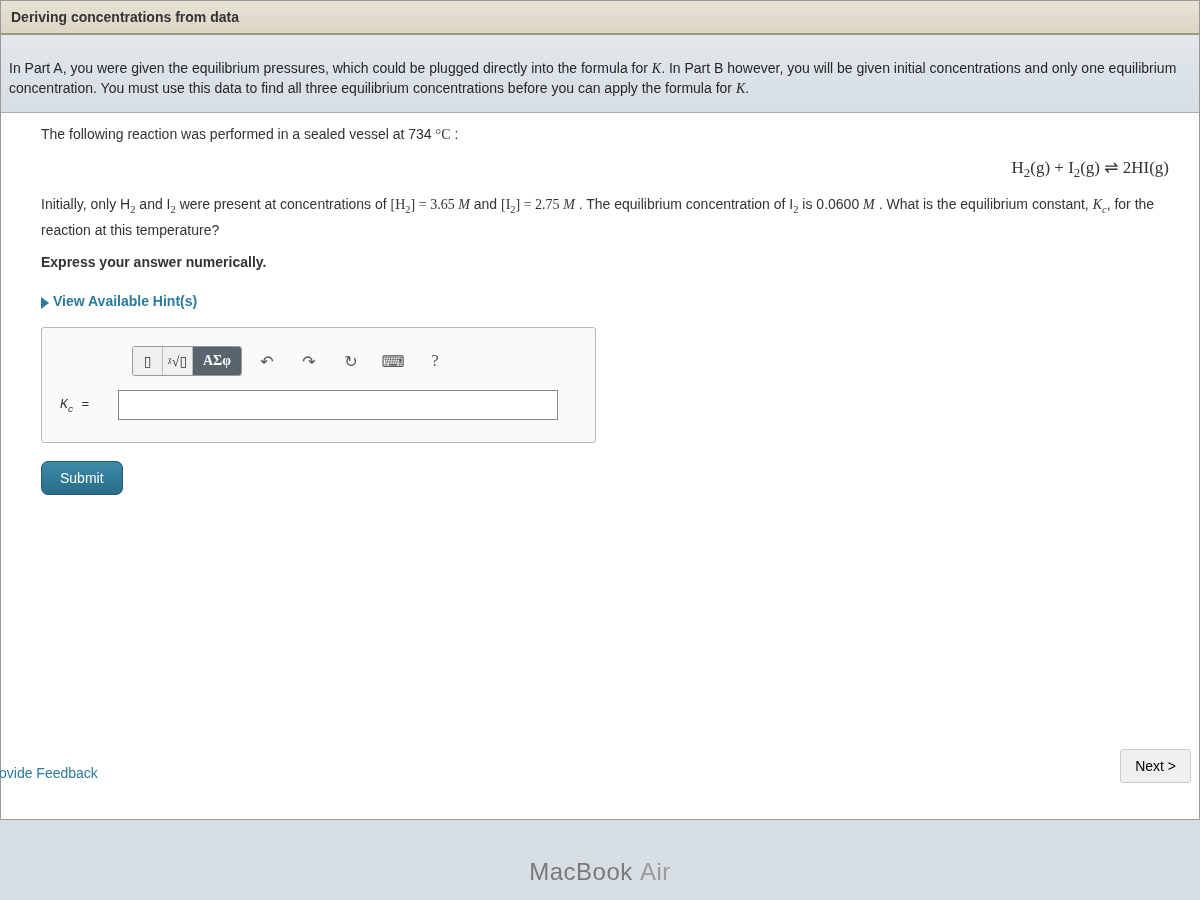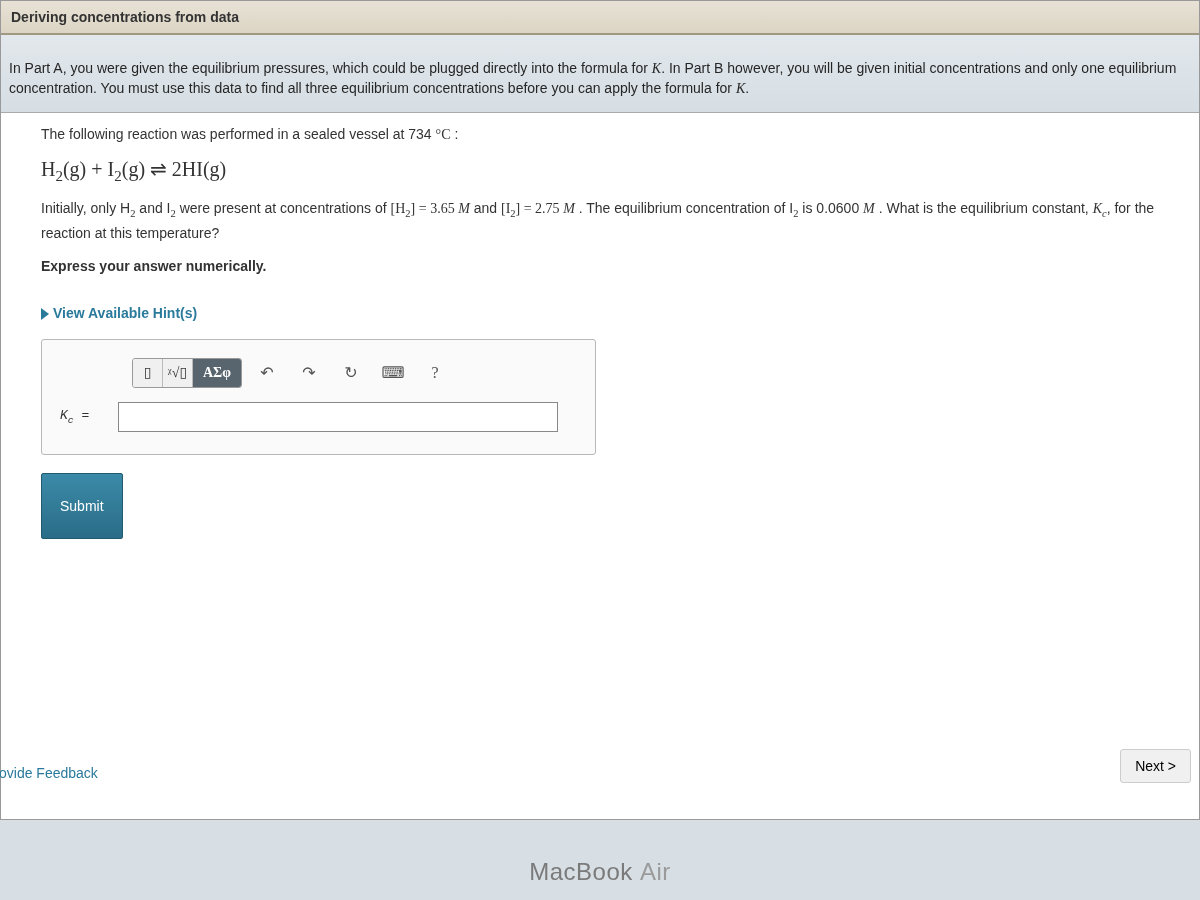--- a/index.html
+++ b/index.html
@@ -77,41 +77,41 @@
     }
     .part-body {
       margin: 10px 30px 20px 40px;
     }
     .question-text {
       font-size: 14px;
       line-height: 1.6;
       margin-bottom: 10px;
     }
     .equation-line {
-      text-align: left;
-      font-family: "Times New Roman", serif;
-      font-size: 20px;
+      text-align: right;
+      font-family: "Times New Roman", serif;
+      font-size: 17px;
       margin: 10px 0 12px 0;
     }
     .serif {
       font-family: "Times New Roman", serif;
     }
     .sub {
       vertical-align: sub;
       font-size: 0.75em;
     }
     .instruction {
       font-weight: bold;
       margin-top: 6px;
     }
     .hints-link {
       color: #2a7a9c;
       font-weight: bold;
       cursor: pointer;
-      margin: 18px 0 18px 0;
+      margin: 10px 0 18px 0;
       display: inline-block;
     }
     .answer-area {
       border: 1px solid #b8b8b8;
       border-radius: 3px;
       background: #fafafa;
       padding: 18px 18px 22px 18px;
       width: 555px;
       position: relative;
     }
@@ -178,22 +178,22 @@
       height: 30px;
       width: 440px;
       padding: 4px 8px;
       font-size: 14px;
       background: #fff;
     }
     .submit-btn {
       background: linear-gradient(to bottom, #3b8aa8, #2a6d88);
       color: #fff;
       border: 1px solid #225a70;
-      padding: 24px 18px;
-      border-radius: 2px;
+      padding: 8px 18px;
+      border-radius: 7px;
       font-size: 14px;
       cursor: pointer;
       margin-top: 18px;
       display: inline-block;
     }
     .feedback-link {
       color: #2a7a9c;
       position: absolute;
       left: -2px;
       bottom: 38px;

